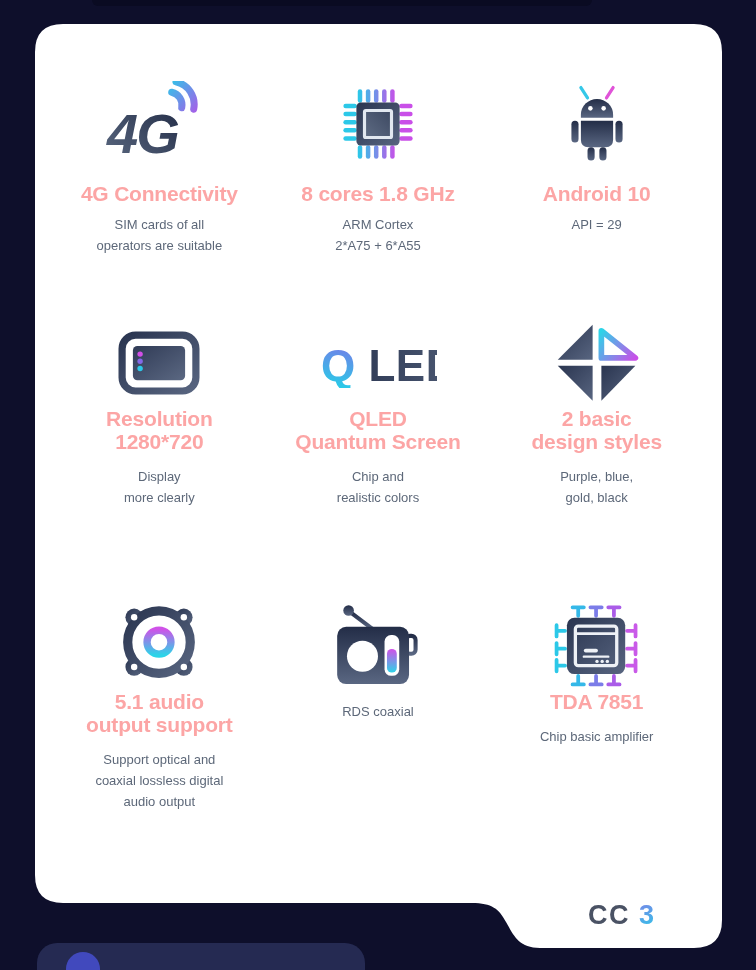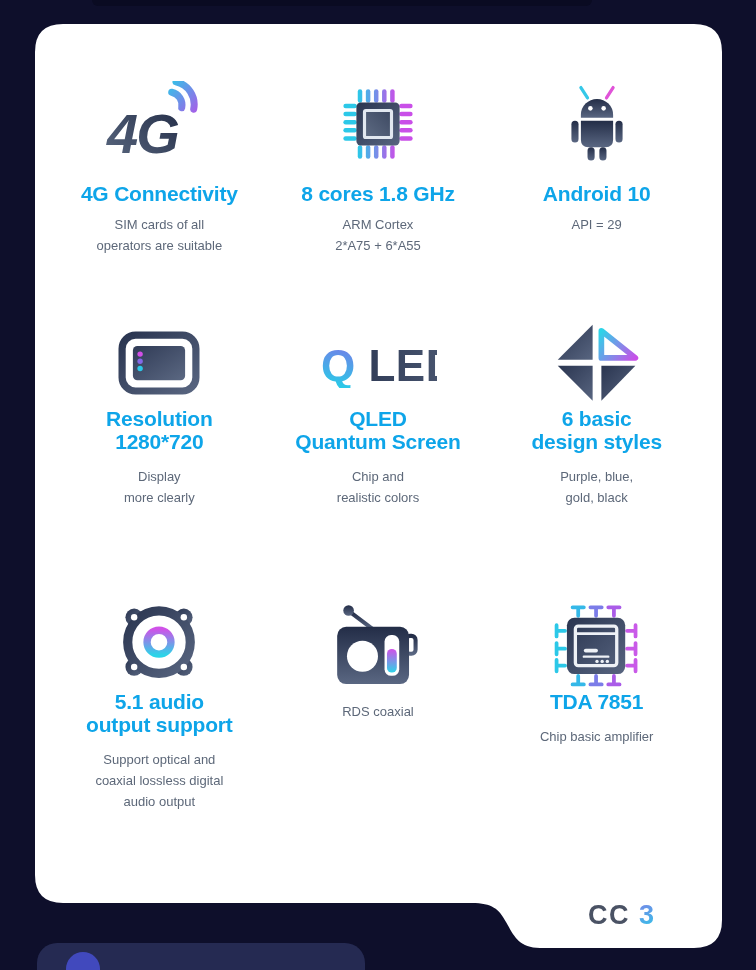--- a/index.html
+++ b/index.html
@@ -23,21 +23,21 @@
   .tile{
     width:218.66px;display:flex;flex-direction:column;align-items:center;
     text-align:center;
   }
   .r1 .tile{padding-top:56px;}
   .r2 .tile{padding-top:18px;}
   .r3 .tile{padding-top:10px;}
   .icon-box{height:88px;display:flex;align-items:center;justify-content:flex-start;}
   .r2 .icon-box{height:82px;}
   .title{
-    margin-top:14px;font-size:21px;font-weight:bold;color:#0ea5e9;
+    margin-top:14px;font-size:21px;font-weight:bold;color:#fca5a5;
     line-height:23px;white-space:pre-line;letter-spacing:-0.2px;
   }
   .r2 .title,.r3 .title{margin-top:2px;}
   .subtitle{
     margin-top:9px;font-size:13px;color:#5d6879;line-height:21px;
     white-space:pre-line;
   }
   .r2 .subtitle,.r3 .subtitle{margin-top:13px;}
   .brand-logo{position:absolute;left:586px;top:897px;}
   .next-card{
@@ -232,21 +232,21 @@
               <stop offset="0" stop-color="#2cd4e8"></stop>
                 <stop offset="1" stop-color="#c94fe8"></stop>
             </linearGradient>
           </defs>
           <path d="M 50,5 L 50,45 L 10,45 Z" fill="url(#gDark)"></path>
           <path d="M 60,12 L 99,43 L 60,43 Z" fill="none" stroke="url(#gTriStroke)" stroke-width="6.5" stroke-linejoin="round"></path>
           <path d="M 10,52 L 50,52 L 50,92 Z" fill="url(#gDark)"></path>
           <path d="M 60,52 L 99,52 L 60,92 Z" fill="url(#gDark)"></path>
         </svg>
       </div>
-      <div class="title">6 basic
+      <div class="title">2 basic
 design styles</div>
       <div class="subtitle">Purple, blue,
 gold, black</div>
     </div>
   </div>
 
   <div class="row r3">
 
     <div class="tile">
       <div class="icon-box">

